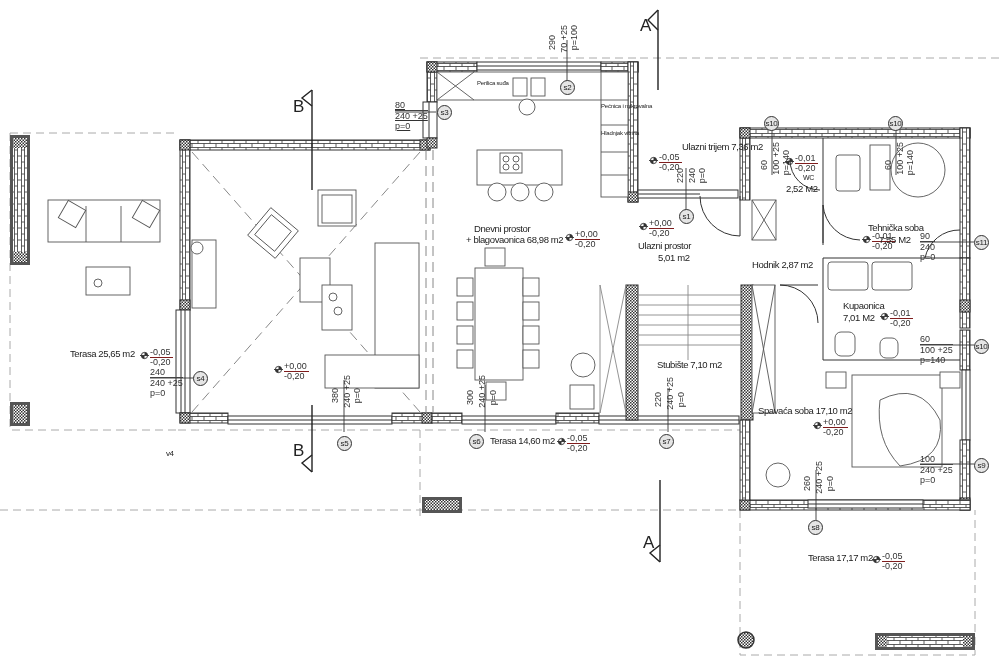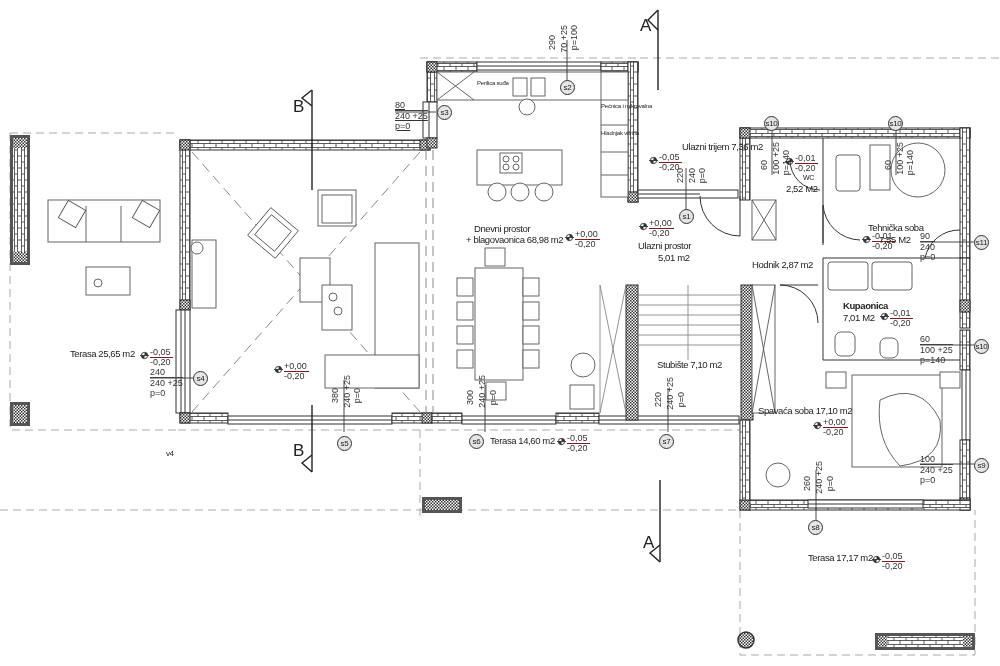--- a/index.html
+++ b/index.html
@@ -336,21 +336,21 @@
       <path d="M5 5 L5 1.5 A3.5 3.5 0 0 1 8.5 5Z M5 5 L5 8.5 A3.5 3.5 0 0 1 1.5 5Z" fill="#333"></path>
       <line x1="0" y1="5" x2="10" y2="5" stroke="#333"></line>
     </svg>
   <span class="top">-0,01</span>
   <span class="bot">-0,20</span>
 </div>
 <div class="lbl" style="left:879px;top:234px;">7,55 M2</div>
 
 <div class="lbl" style="left:752px;top:259px;">Hodnik  2,87 m2</div>
 
-<div class="lbl" style="left:843px;top:300px;font-weight:bold;">Kupaonica</div>
+<div class="lbl" style="left:843px;top:300px;">Kupaonica</div>
 <div class="lbl" style="left:843px;top:312px;">7,01 M2</div>
 <div class="lvl" style="left:880px;top:310px;">
   <svg class="mk" viewBox="0 0 10 10">
       <circle cx="5" cy="5" r="3.5" fill="none" stroke="#333"></circle>
       <path d="M5 5 L5 1.5 A3.5 3.5 0 0 1 8.5 5Z M5 5 L5 8.5 A3.5 3.5 0 0 1 1.5 5Z" fill="#333"></path>
       <line x1="0" y1="5" x2="10" y2="5" stroke="#333"></line>
     </svg>
   <span class="top">-0,01</span>
   <span class="bot">-0,20</span>
 </div>

